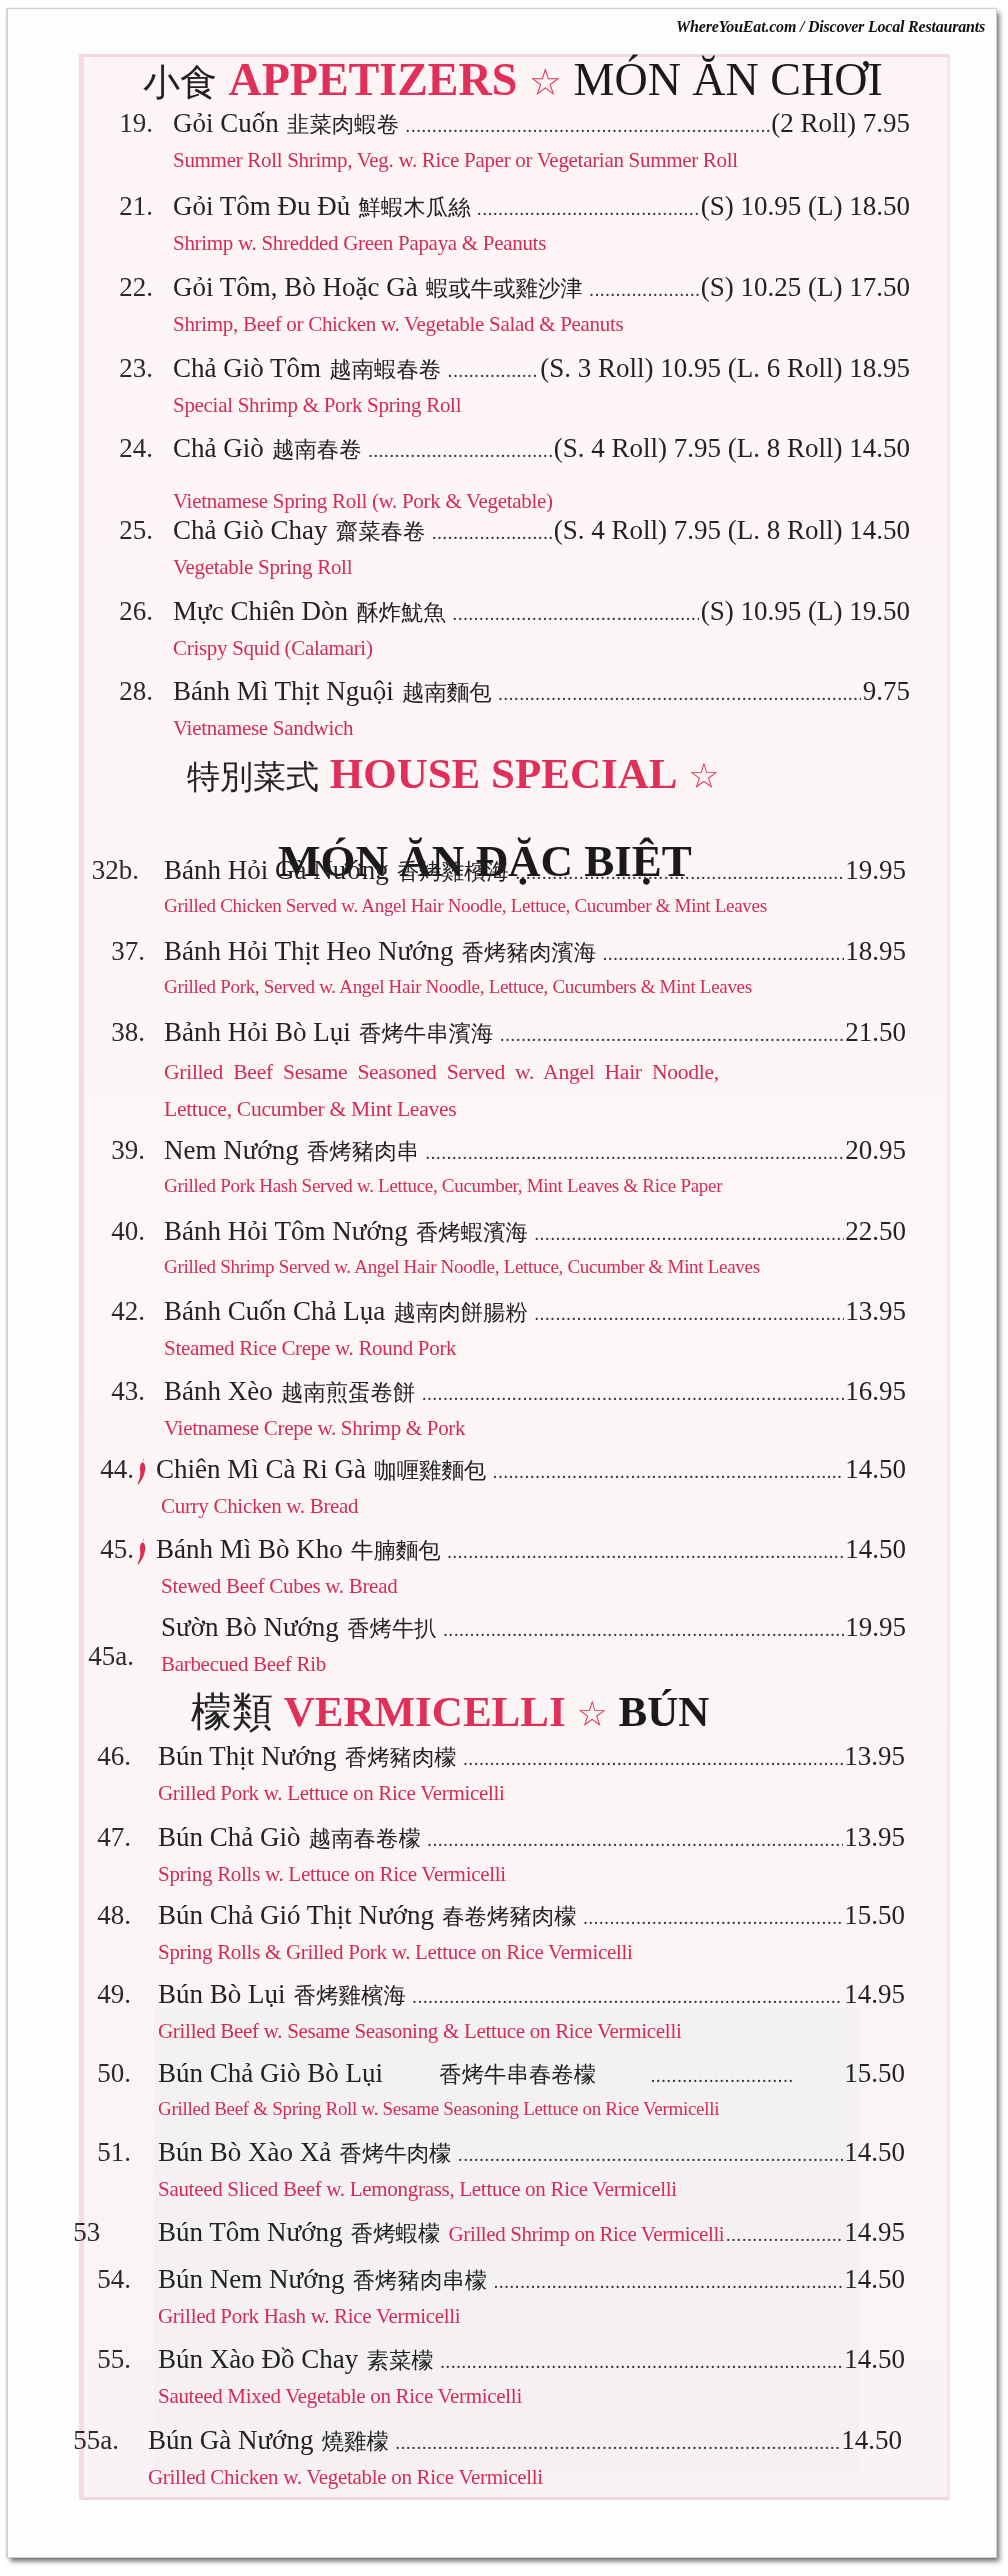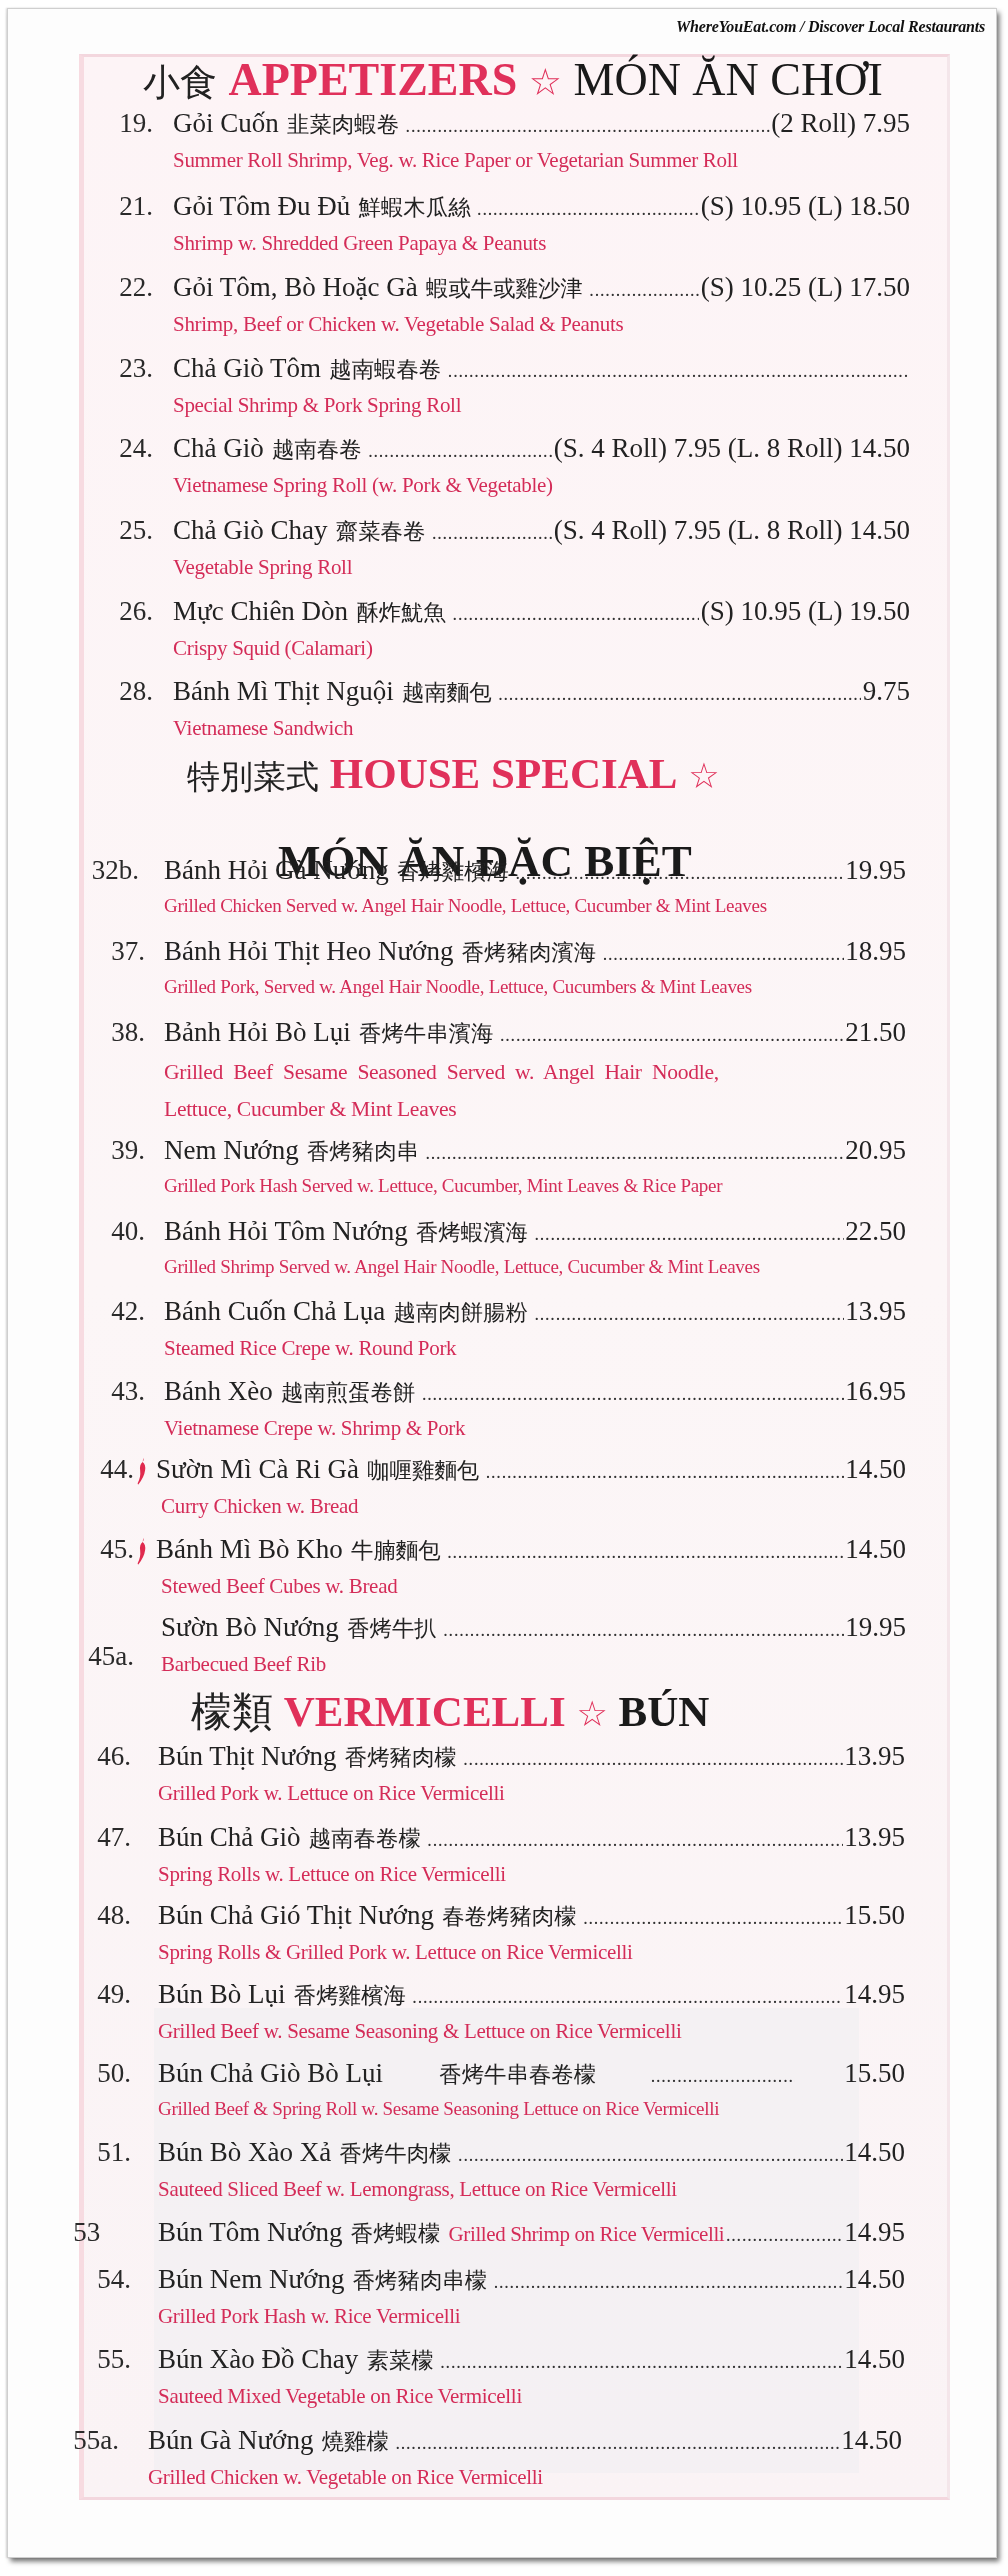--- a/index.html
+++ b/index.html
@@ -108,33 +108,34 @@
   </div>
   <span class="desc" style="left:173px; top:40px;">Shrimp, Beef or Chicken w. Vegetable Salad &amp; Peanuts</span>
 </div>
 
 <div class="item" style="top:353px;">
   <span class="num" style="left:87px;">23.</span>
   <div class="name-line" style="left:173px; width:737px;">
     <span class="vname">Chả Giò Tôm</span>
     <span class="cname">越南蝦春卷</span>
     <span class="dots"></span>
+    <span class="price">(S. 3 Roll) 10.95  (L. 6 Roll) 18.95</span>
   </div>
   <span class="desc" style="left:173px; top:40px;">Special Shrimp &amp; Pork Spring Roll</span>
 </div>
 
 <div class="item" style="top:433px;">
   <span class="num" style="left:87px;">24.</span>
   <div class="name-line" style="left:173px; width:737px;">
     <span class="vname">Chả Giò</span>
     <span class="cname">越南春卷</span>
     <span class="dots"></span>
     <span class="price">(S. 4 Roll) 7.95  (L. 8 Roll) 14.50</span>
   </div>
-  <span class="desc" style="left:173px; top:40px;">Vietnamese Spring Roll (w. Pork &amp; Vegetable)</span>
+  <span class="desc" style="left:173px; top:56px;">Vietnamese Spring Roll (w. Pork &amp; Vegetable)</span>
 </div>
 
 <div class="item" style="top:515px;">
   <span class="num" style="left:87px;">25.</span>
   <div class="name-line" style="left:173px; width:737px;">
     <span class="vname">Chả Giò Chay</span>
     <span class="cname">齋菜春卷</span>
     <span class="dots"></span>
     <span class="price">(S. 4 Roll) 7.95  (L. 8 Roll) 14.50</span>
   </div>
@@ -240,21 +241,21 @@
   </div>
   <span class="desc" style="left:164px; top:40px;">Vietnamese Crepe w. Shrimp &amp; Pork</span>
 </div>
 
 <div class="item" style="top:1454px;">
   <span class="num" style="left:68px;">44.</span>
   <svg class="chili" style="left:136px; top:3.3px;" viewBox="0 0 14 34">
     <path d="M9 1 Q10 4 8 6 Q12 9 11 16 Q10 24 3 33 Q2 34 2 32 Q6 24 5 16 Q4 9 8 6" fill="#e02a4e"></path>
   </svg>
   <div class="name-line" style="left:156px; width:750px;">
-    <span class="vname">Sườn Mì Cà Ri Gà</span>
+    <span class="vname">Chiên Mì Cà Ri Gà</span>
     <span class="cname">咖喱雞麵包</span>
     <span class="dots"></span>
     <span class="price">14.50</span>
   </div>
   <span class="desc" style="left:161px; top:40px;">Curry Chicken w. Bread</span>
 </div>
 
 <div class="item" style="top:1534px;">
   <span class="num" style="left:68px;">45.</span>
   <svg class="chili" style="left:136px; top:3.3px;" viewBox="0 0 14 34">

